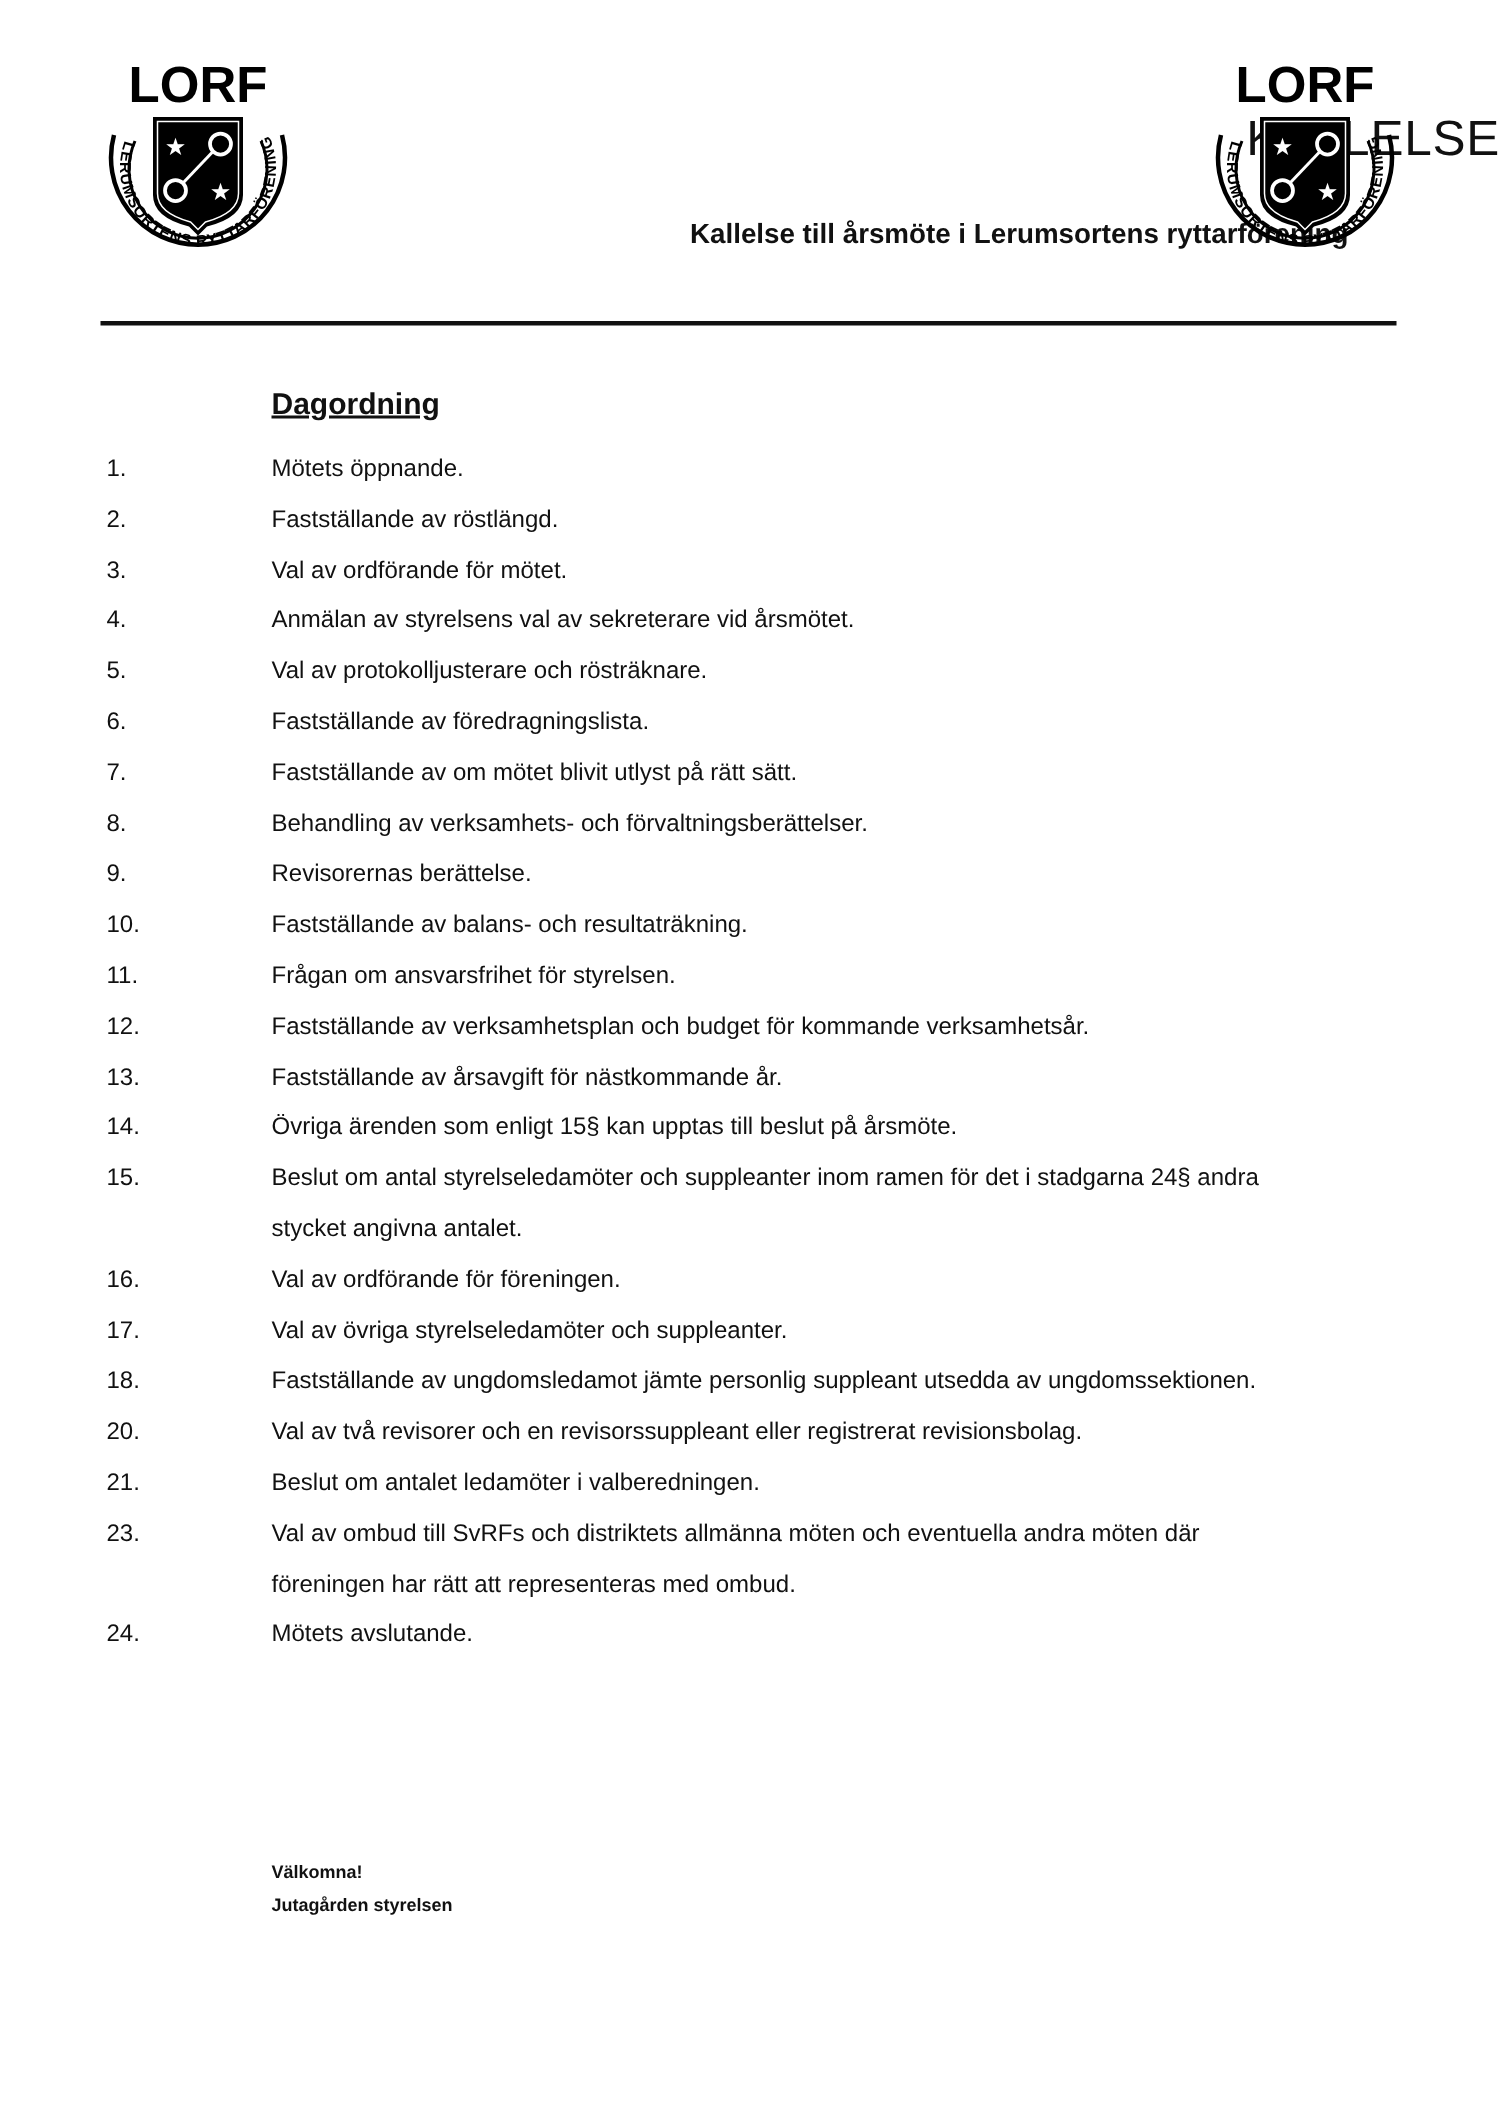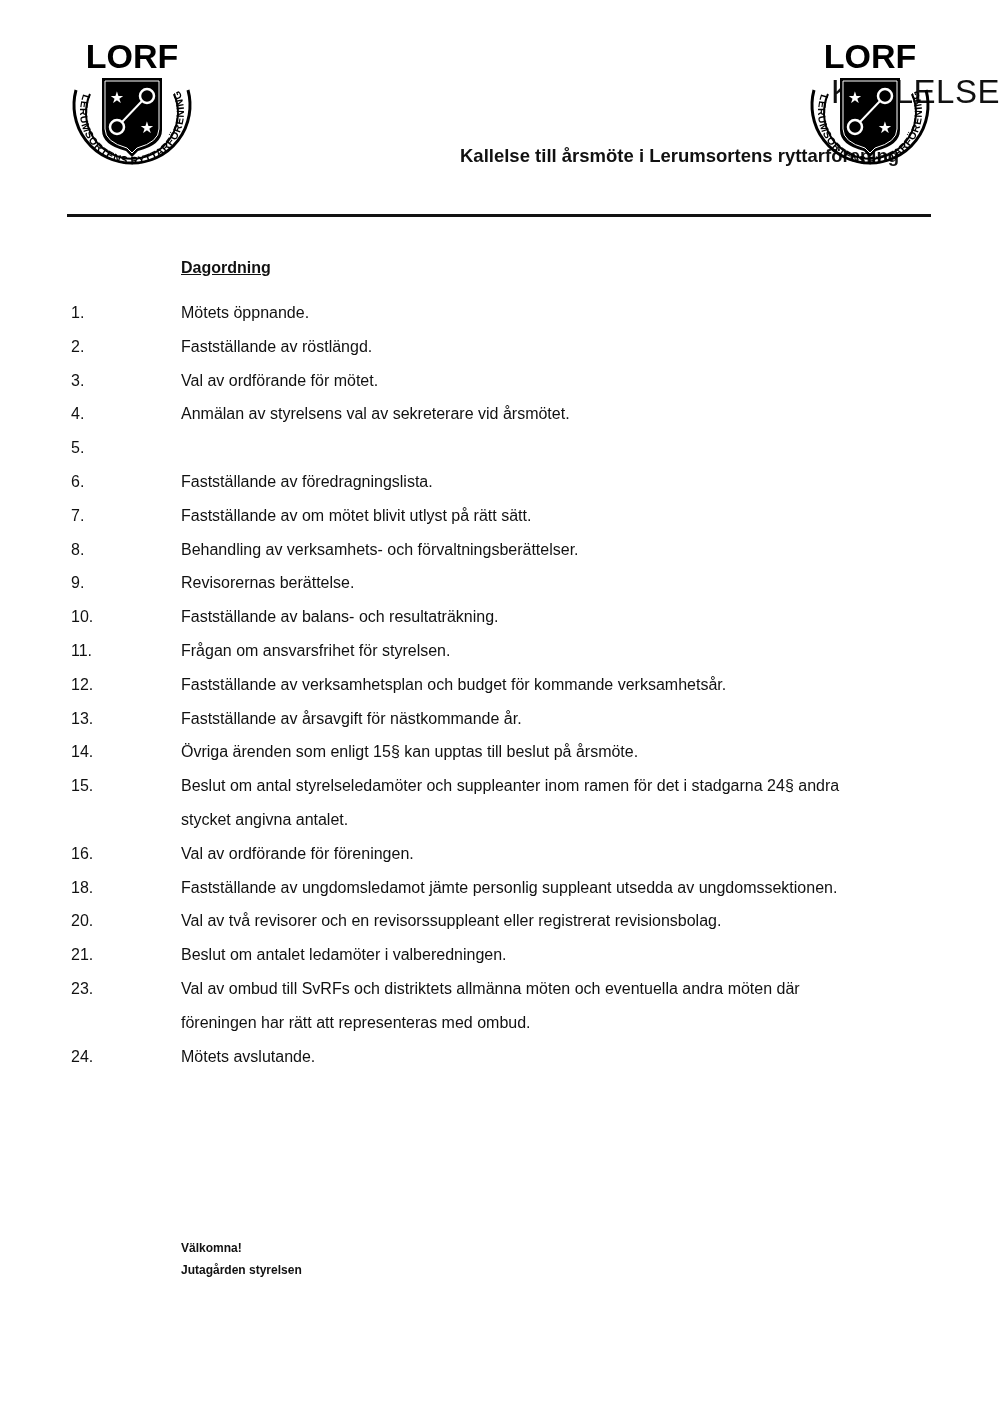--- a/index.html
+++ b/index.html
@@ -6,21 +6,21 @@
   body { width: 1000px; height: 1411px; position: relative; overflow: hidden;
          font-family: "Liberation Sans", "DejaVu Sans", sans-serif; color: #111; }
   .logo { position: absolute; width: 140px; height: 160px; top: 30px; }
   .logo.left { left: 62px; }
   .logo.right { left: 800px; }
   .title { position: absolute; top: 73px; left: 0; width: 1000px; text-align: right;
            font-size: 33px; font-weight: normal; letter-spacing: 0.5px; }
   .subtitle { position: absolute; top: 143px; left: 0; width: 899px; text-align: right;
               font-size: 18.5px; font-weight: bold; line-height: 26px; }
   .rule { position: absolute; top: 214px; left: 67px; width: 864px; height: 3px; background: #111; }
-  .heading { position: absolute; top: 259px; left: 181px; font-size: 16px; font-weight: bold;
+  .heading { position: absolute; top: 259px; left: 181px; font-size: 20px; font-weight: bold;
              text-decoration: underline; }
   .agenda { position: absolute; top: 296px; left: 71px; width: 880px; }
   .row { display: flex; font-size: 16px; line-height: 33.8px; }
   .num { width: 110px; flex: 0 0 110px; }
   .txt { flex: 1; }
   .closing { position: absolute; top: 1237px; left: 181px; font-size: 12px; font-weight: bold; line-height: 22px; }
 </style>
 </head>
 <body>
 
@@ -91,20 +91,23 @@
       </span>
     </div>
     <div class="row">
       <span class="num">4.</span>
       <span class="txt">
         <div>Anmälan av styrelsens val av sekreterare vid årsmötet.</div>
       </span>
     </div>
     <div class="row">
       <span class="num">5.</span>
+      <span class="txt">
+        <div>Val av protokolljusterare och rösträknare.</div>
+      </span>
     </div>
     <div class="row">
       <span class="num">6.</span>
       <span class="txt">
         <div>Fastställande av föredragningslista.</div>
       </span>
     </div>
     <div class="row">
       <span class="num">7.</span>
       <span class="txt">
@@ -157,20 +160,26 @@
       <span class="num">15.</span>
       <span class="txt">
         <div>Beslut om antal styrelseledamöter och suppleanter inom ramen för det i stadgarna 24§ andra</div>
         <div>stycket angivna antalet.</div>
       </span>
     </div>
     <div class="row">
       <span class="num">16.</span>
       <span class="txt">
         <div>Val av ordförande för föreningen.</div>
+      </span>
+    </div>
+    <div class="row">
+      <span class="num">17.</span>
+      <span class="txt">
+        <div>Val av övriga styrelseledamöter och suppleanter.</div>
       </span>
     </div>
     <div class="row">
       <span class="num">18.</span>
       <span class="txt">
         <div>Fastställande av ungdomsledamot jämte personlig suppleant utsedda av ungdomssektionen.</div>
       </span>
     </div>
     <div class="row">
       <span class="num">20.</span>

